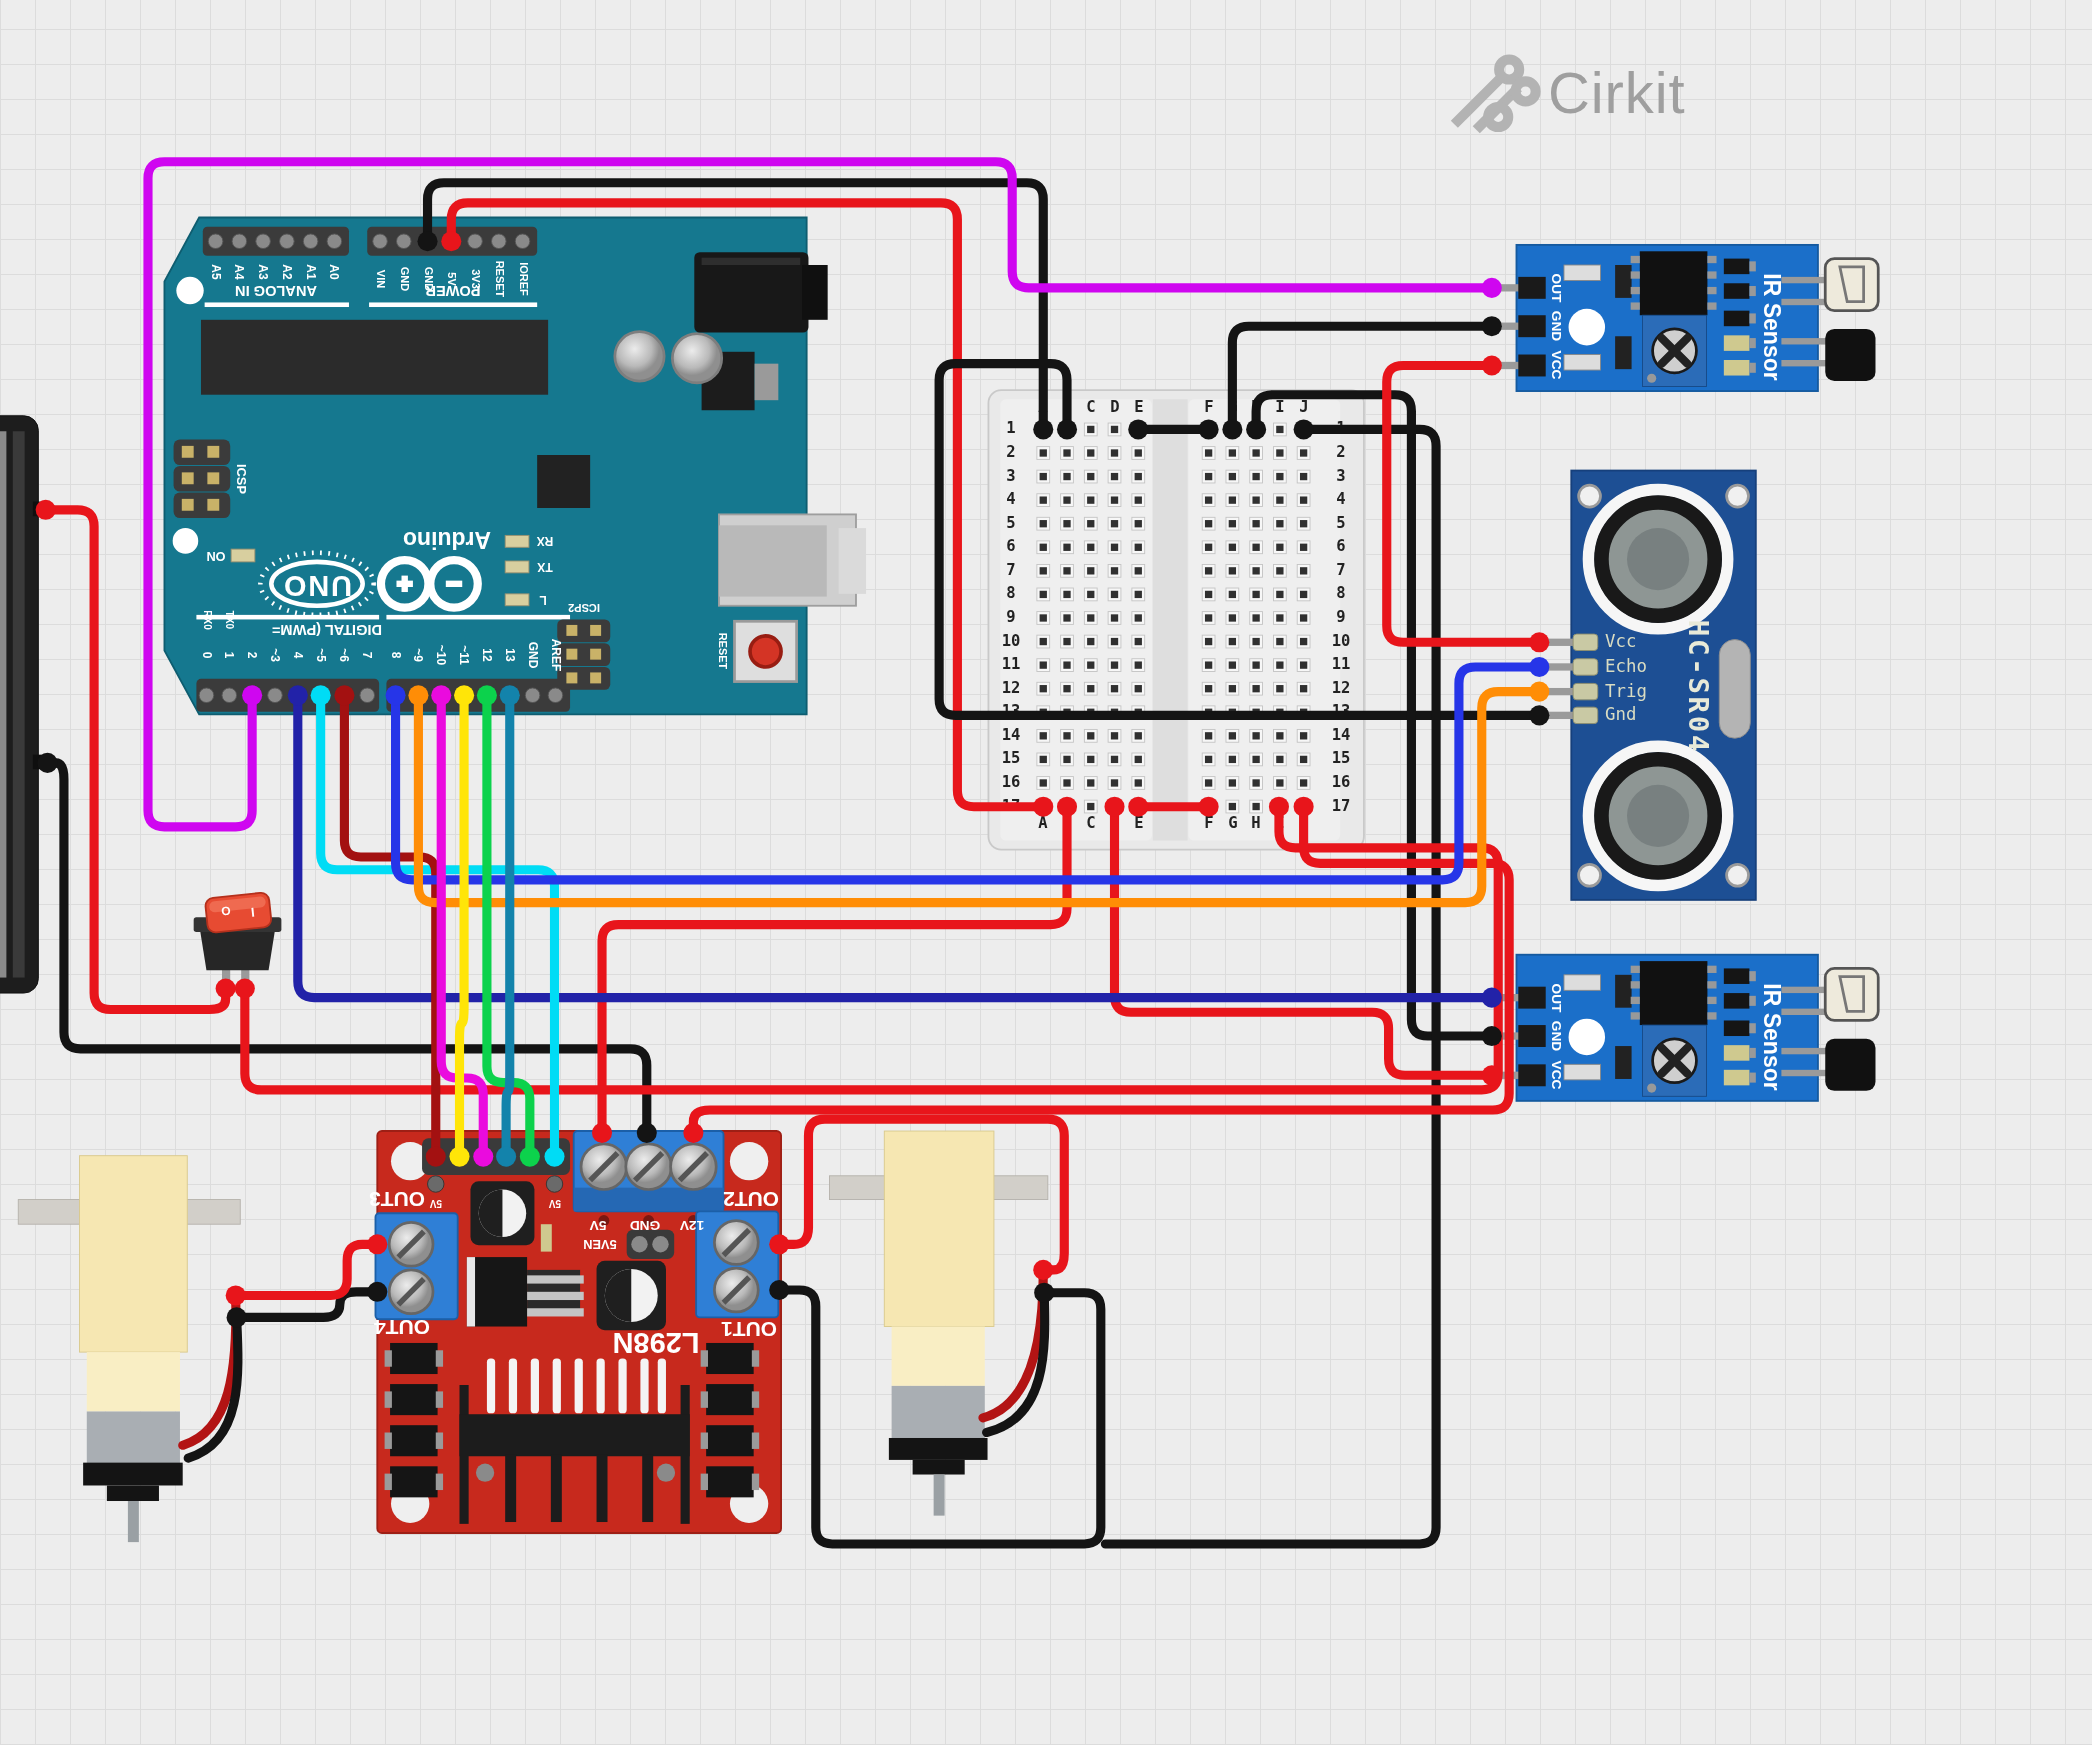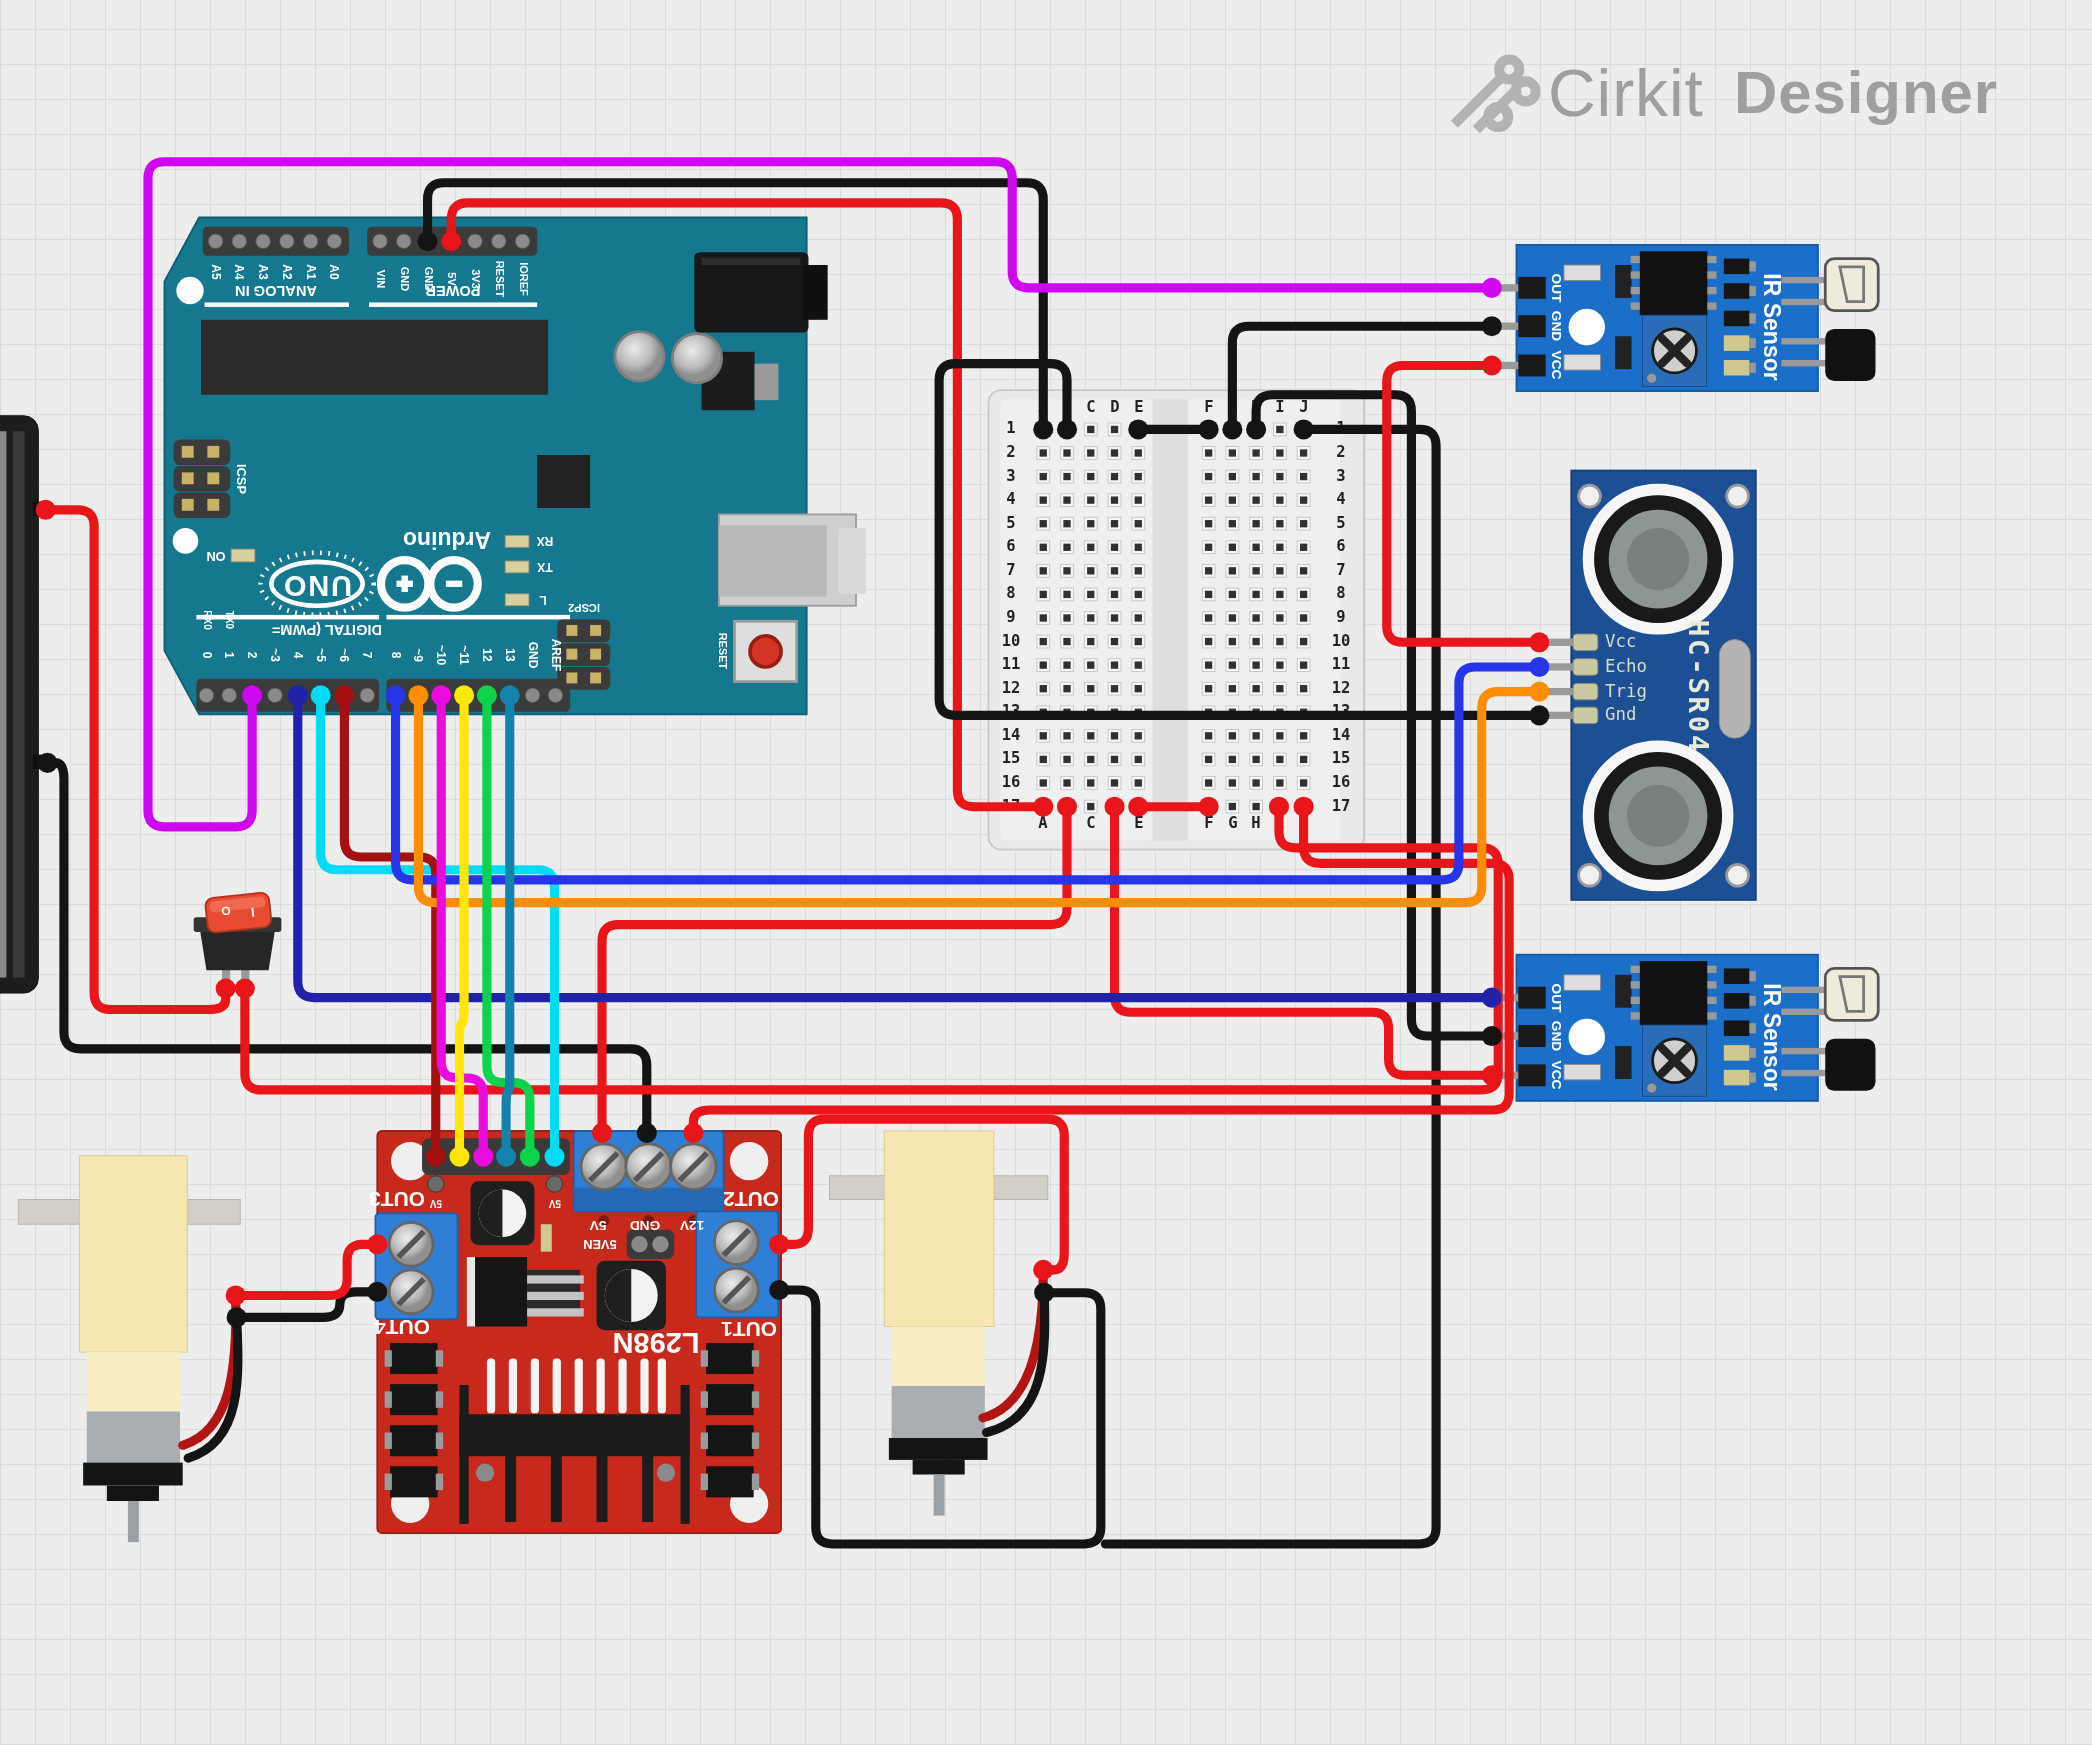--- a/index.html
+++ b/index.html
@@ -790,22 +790,21 @@
         <rect x="1368" y="875.8" width="14" height="14" fill="#f7f7f7" stroke="#c4c4c4"></rect>
         <rect x="1371" y="878.8" width="8" height="8" fill="#303030"></rect>
         <rect x="1394" y="875.8" width="14" height="14" fill="#f7f7f7" stroke="#c4c4c4"></rect>
         <rect x="1397" y="878.8" width="8" height="8" fill="#303030"></rect>
         <rect x="1420" y="875.8" width="14" height="14" fill="#f7f7f7" stroke="#c4c4c4"></rect>
         <rect x="1423" y="878.8" width="8" height="8" fill="#303030"></rect>
       </g>
 </svg>
 
 <div id="labels">
-  <span class="logo" style="left:1548px;top:93px;font-size:66px;font-weight:400;">Cirkit</span>
-  <span class="logo" style="left:1734px;top:93px;font-size:60px;font-weight:700;">Designer</span>
+  <span class="logo" style="left:1548px;top:93px;font-size:58px;font-weight:400;">Cirkit</span>
 <span class="lbl" style="left: 447px; top: 539px; font-size: 23px; font-weight: 700; color: rgb(255, 255, 255); transform: translate(-50%, -50%) rotate(180deg);">Arduino</span>
       <span class="lbl" style="left: 317px; top: 585px; font-size: 29px; font-weight: 700; color: rgb(255, 255, 255); letter-spacing: 1.8px; transform: translate(-50%, -50%) rotate(180deg);">UNO</span>
       <span class="lbl" style="left: 276px; top: 291px; font-size: 14.6px; font-weight: 700; color: rgb(255, 255, 255); transform: translate(-50%, -50%) rotate(180deg);">ANALOG IN</span>
       <span class="lbl" style="left: 453px; top: 291px; font-size: 14.6px; font-weight: 700; color: rgb(255, 255, 255); transform: translate(-50%, -50%) rotate(180deg);">POWER</span>
       <span class="lbl" style="left: 327px; top: 630px; font-size: 14.6px; font-weight: 700; color: rgb(255, 255, 255); transform: translate(-50%, -50%) rotate(180deg);">DIGITAL (PWM=</span>
       <span class="lbl" style="left: 216px; top: 556px; font-size: 12.8px; font-weight: 700; color: rgb(255, 255, 255); transform: translate(-50%, -50%) rotate(180deg);">ON</span>
       <span class="lbl" style="left: 241px; top: 479px; font-size: 12.8px; font-weight: 700; color: rgb(255, 255, 255); transform: translate(-50%, -50%) rotate(90deg);">ICSP</span>
       <span class="lbl" style="left: 584px; top: 607px; font-size: 11px; font-weight: 700; color: rgb(255, 255, 255); transform: translate(-50%, -50%) rotate(180deg);">ICSP2</span>
       <span class="lbl" style="left: 545px; top: 541px; font-size: 12px; font-weight: 700; color: rgb(255, 255, 255); transform: translate(-50%, -50%) rotate(180deg);">RX</span>
       <span class="lbl" style="left: 545px; top: 567px; font-size: 12px; font-weight: 700; color: rgb(255, 255, 255); transform: translate(-50%, -50%) rotate(180deg);">TX</span>

